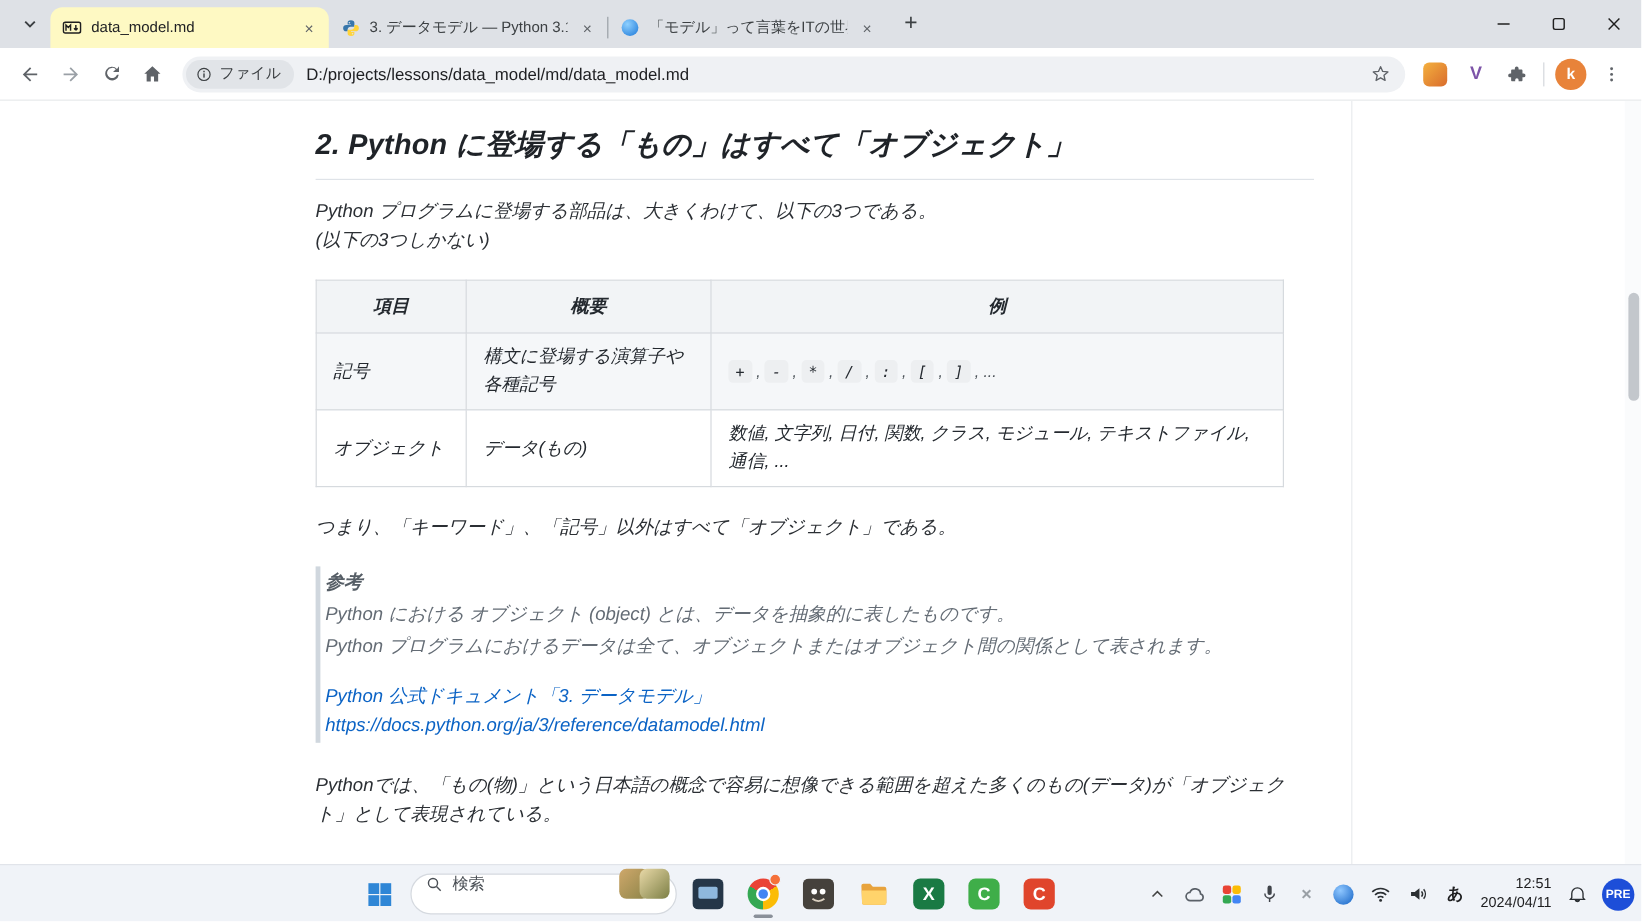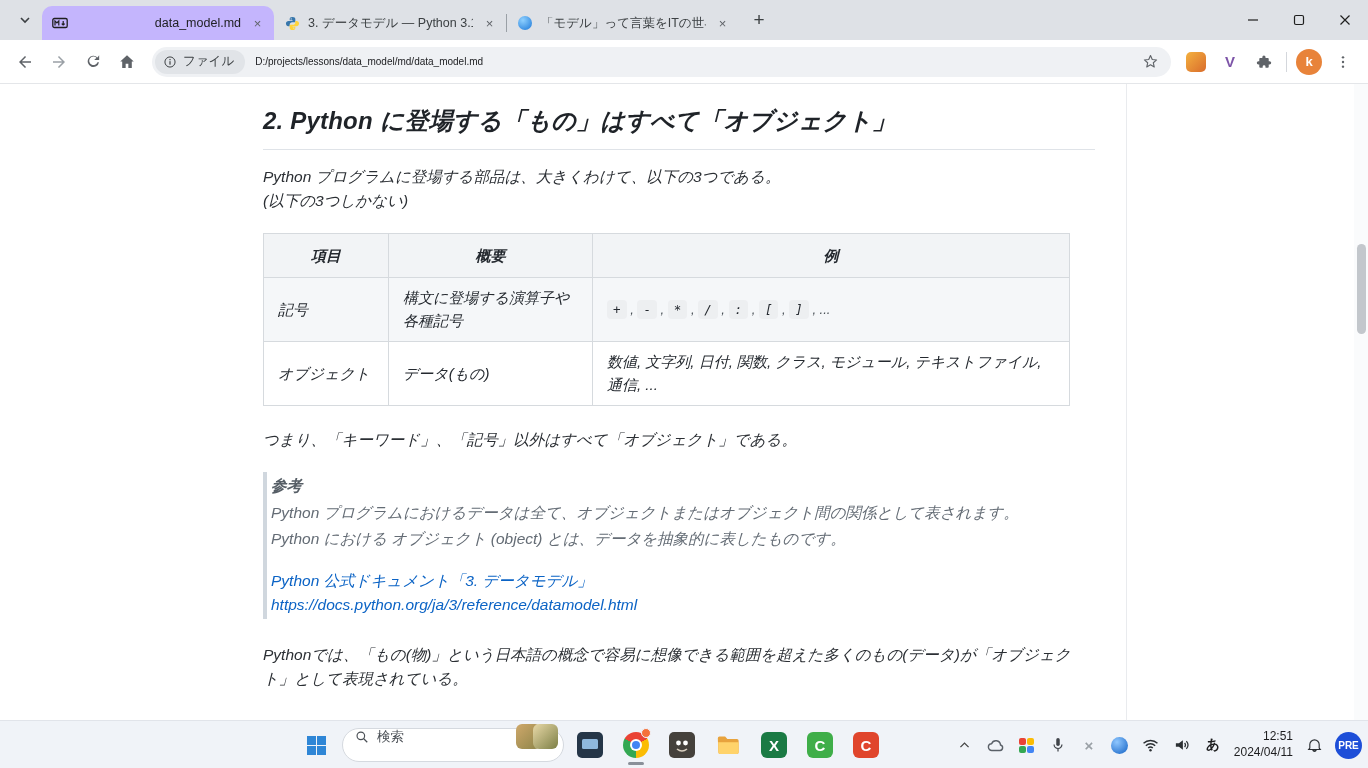--- a/index.html
+++ b/index.html
@@ -5,36 +5,36 @@
   * { box-sizing: border-box; margin: 0; padding: 0; }
   html,body { width:1368px; height:768px; overflow:hidden; }
   body { font-family:"Liberation Sans","DejaVu Sans",sans-serif; background:#fff; }
 
   .window { position:relative; width:1368px; height:768px; background:#fff; overflow:hidden; }
 
   
   .tabstrip { height:40px; background:#dee1e6; display:flex; align-items:flex-end; padding-left:6px; }
   .tab-search-btn { width:26px; height:26px; margin:0 4px 7px 6px; display:flex; align-items:center; justify-content:center; border-radius:50%; }
   .tab { height:34px; width:232px; display:flex; align-items:center; gap:8px; padding:0 8px 0 10px; border-radius:10px 10px 0 0; color:#3c4043; font-size:12.5px; position:relative; }
-  .tab.active { background:#c4b5fd; color:#202124;text-align:right; }
+  .tab.active { background:#fef9c3; color:#202124; }
   .tab .tab-title { flex:1; white-space:nowrap; overflow:hidden; }
   .tab .tab-close { width:17px; height:17px; border-radius:50%; display:flex; align-items:center; justify-content:center; font-size:13px; color:#5f6368; flex:none; }
   .tab-divider { width:1px; height:18px; background:#9aa0a6; margin-bottom:8px; }
   .newtab-btn { width:26px; height:26px; margin:0 0 7px 7px; display:flex; align-items:center; justify-content:center; font-size:19px; color:#3c4043; border-radius:50%; }
   .favicon { width:16px; height:16px; flex:none; display:flex; align-items:center; justify-content:center; }
   .favicon-blue { width:14px; height:14px; border-radius:50%; background:radial-gradient(circle at 35% 30%, #8ed0ff, #1c78d8); }
   .window-controls { margin-left:auto; display:flex; height:40px; align-self:flex-start; }
   .wc-btn { width:46px; height:40px; display:flex; align-items:center; justify-content:center; color:#202124; }
 
   
   .toolbar { height:44px; background:#fff; display:flex; align-items:center; padding:0 8px; border-bottom:1px solid #e4e6e9; }
   .tb-btn { width:34px; height:34px; border-radius:50%; display:flex; align-items:center; justify-content:center; flex:none; }
   .addressbar { flex:1; height:30px; background:#eff1f4; border-radius:16px; display:flex; align-items:center; margin:0 8px; padding:0 8px 0 3px; }
   .file-chip { height:24px; background:#e1e4e8; border-radius:12px; display:flex; align-items:center; gap:6px; padding:0 11px 0 8px; color:#3c4043; font-size:12.5px; flex:none; }
-  .url-text { margin-left:10px; font-size:10px; color:#202124; flex:1; white-space:nowrap; overflow:hidden; }
+  .url-text { margin-left:10px; font-size:14px; color:#202124; flex:1; white-space:nowrap; overflow:hidden; }
   .ext-icon-1 { width:20px; height:20px; border-radius:5px; background:linear-gradient(135deg,#f4b13f,#d96c2c); }
   .ext-icon-2 { width:20px; height:20px; display:flex; align-items:center; justify-content:center; color:#7d54a8; font-weight:700; font-size:15px; }
   .tb-sep { width:1px; height:20px; background:#d4d7dc; margin:0 5px; }
   .avatar { width:26px; height:26px; border-radius:50%; background:#e8833a; color:#fff; font-size:13px; font-weight:700; display:flex; align-items:center; justify-content:center; }
 
   
   .content { position:relative; height:636px; background:#fff; overflow:hidden;font-style:italic; }
   .page-edge { position:absolute; left:1126px; top:0; width:1px; height:100%; background:#e9ebee; }
   .scrollbar-track { position:absolute; right:0; top:0; width:14px; height:100%; background:#fafbfc; }
   .scrollbar-thumb { position:absolute; right:2px; top:160px; width:9px; height:90px; border-radius:5px; background:#c3c7cc; }
@@ -247,22 +247,22 @@
             <td>データ(もの)</td>
             <td class="example-cell plain">数値, 文字列, 日付, 関数, クラス, モジュール, テキストファイル, 通信, ...</td>
           </tr>
         </tbody>
       </table>
 
       <p class="md-p" style="margin-top:22px">つまり、「キーワード」、「記号」以外はすべて「オブジェクト」である。</p>
 
       <blockquote class="md-quote">
         <div class="bq-title">参考</div>
+        <div class="bq-line">Python における オブジェクト (object) とは、データを抽象的に表したものです。</div>
         <div class="bq-line">Python プログラムにおけるデータは全て、オブジェクトまたはオブジェクト間の関係として表されます。</div>
-        <div class="bq-line">Python における オブジェクト (object) とは、データを抽象的に表したものです。</div>
         <div class="bq-links">
           <div><a class="md-link">Python 公式ドキュメント「3. データモデル」</a></div>
           <div><a class="md-link">https://docs.python.org/ja/3/reference/datamodel.html</a></div>
         </div>
       </blockquote>
 
       <p class="md-p" style="margin-top:24px">Pythonでは、「もの(物)」という日本語の概念で容易に想像できる範囲を超えた多くのもの(データ)が「オブジェクト」として表現されている。</p>
     </div>
 
     <div class="page-edge"></div>

